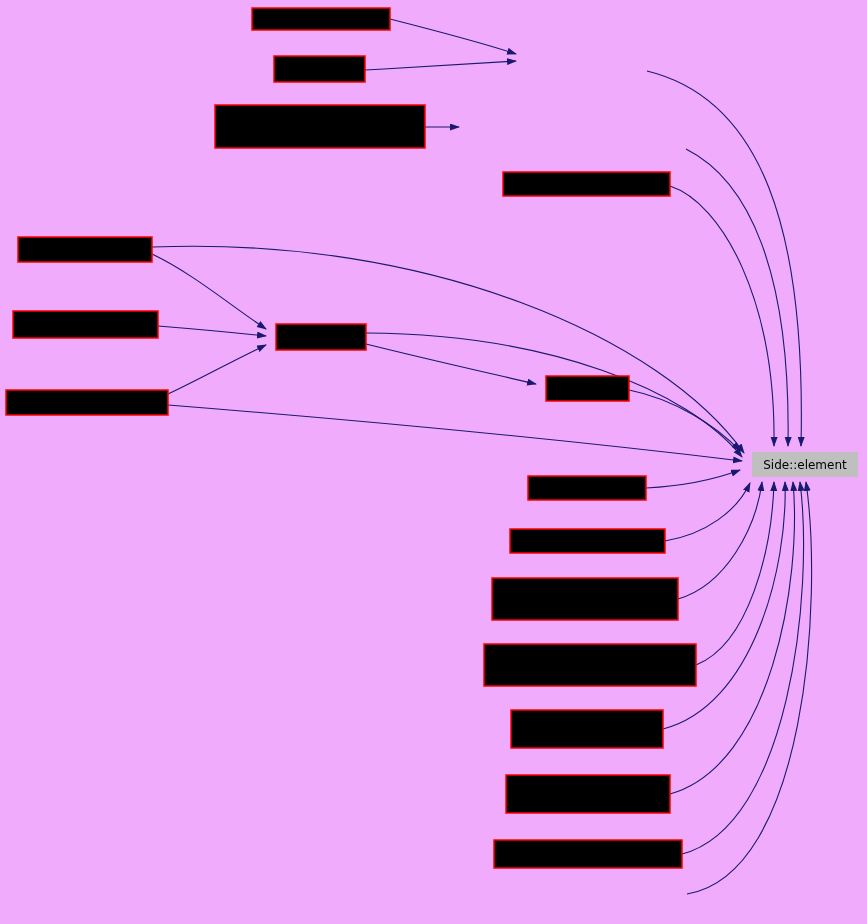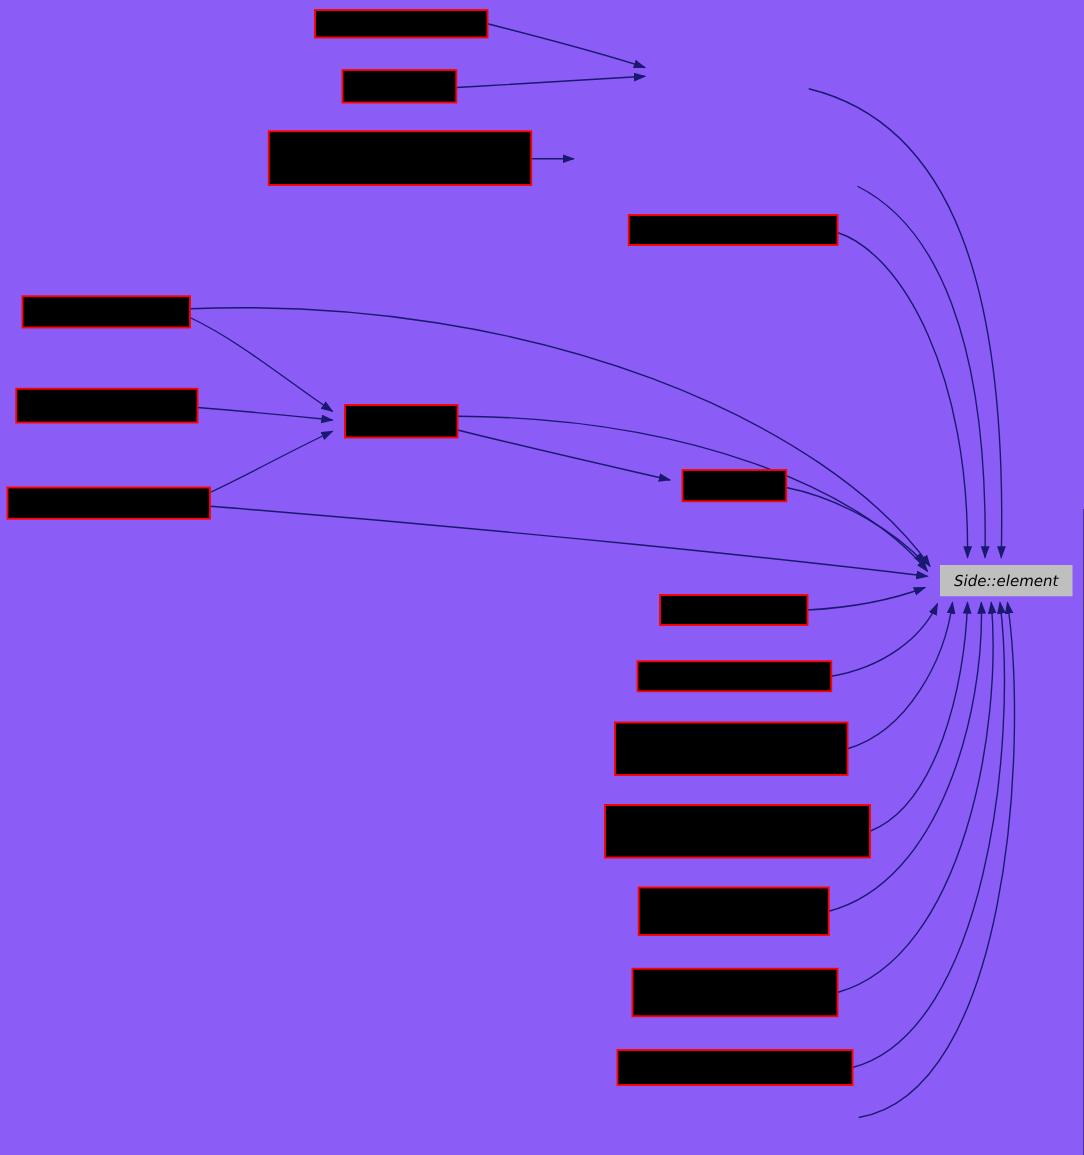--- a/index.html
+++ b/index.html
@@ -23,21 +23,21 @@
     stroke-width: 1.5px;
   }
   .center-label {
     font-family: "DejaVu Sans", "Liberation Sans", sans-serif;
     font-size: 12px;
   }
 </style>
 </head>
 <body style="background: rgb(0, 0, 0);">
 
-<div class="canvas" style="background: #8b5cf6; font-style: italic;">
+<div class="canvas" style="background: #f0abfc;">
   <svg width="867" height="924" viewBox="0 0 867 924" xmlns="http://www.w3.org/2000/svg">
     <defs>
       <marker id="arrow" markerWidth="10" markerHeight="8" refX="9" refY="3.5" orient="auto" markerUnits="userSpaceOnUse">
         <path d="M0,0 L10,3.5 L0,7 Z" fill="#191970"></path>
       </marker>
     </defs>
     <g id="edges-layer">
         <path d="M390,19 C437,31 489,45 516,54" class="edge" stroke="#191970" marker-end="url(#arrow)"></path>
         <path d="M365,70 C418,67 472,64 516,61" class="edge" stroke="#191970" marker-end="url(#arrow)"></path>
         <path d="M425,127 L459,127" class="edge" stroke="#191970" marker-end="url(#arrow)"></path>

